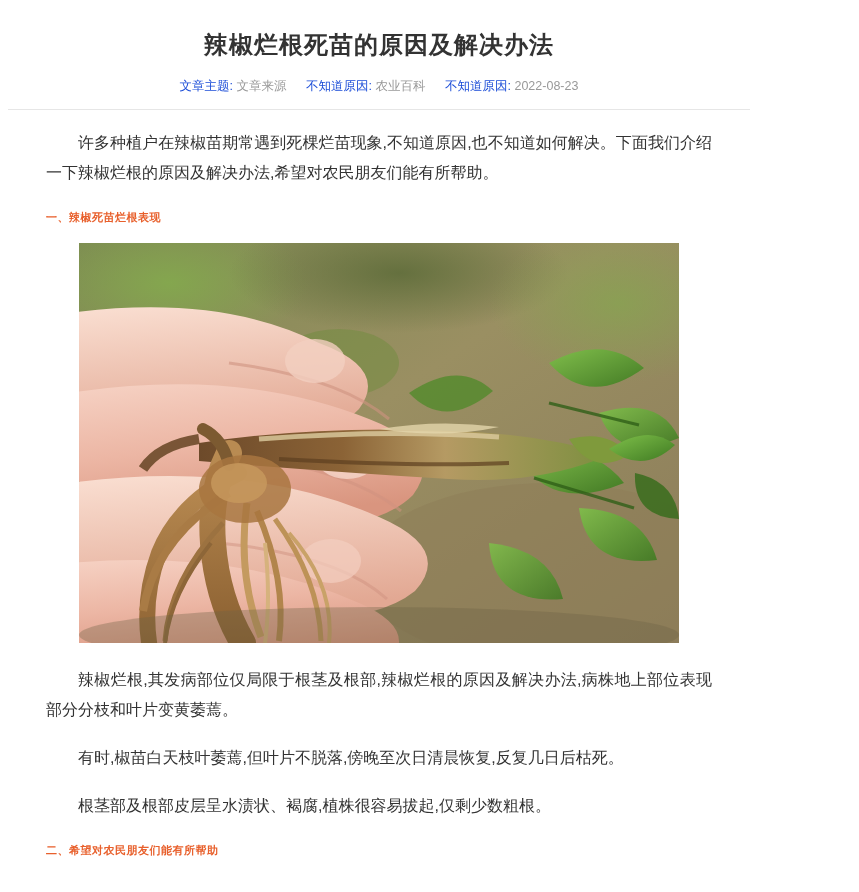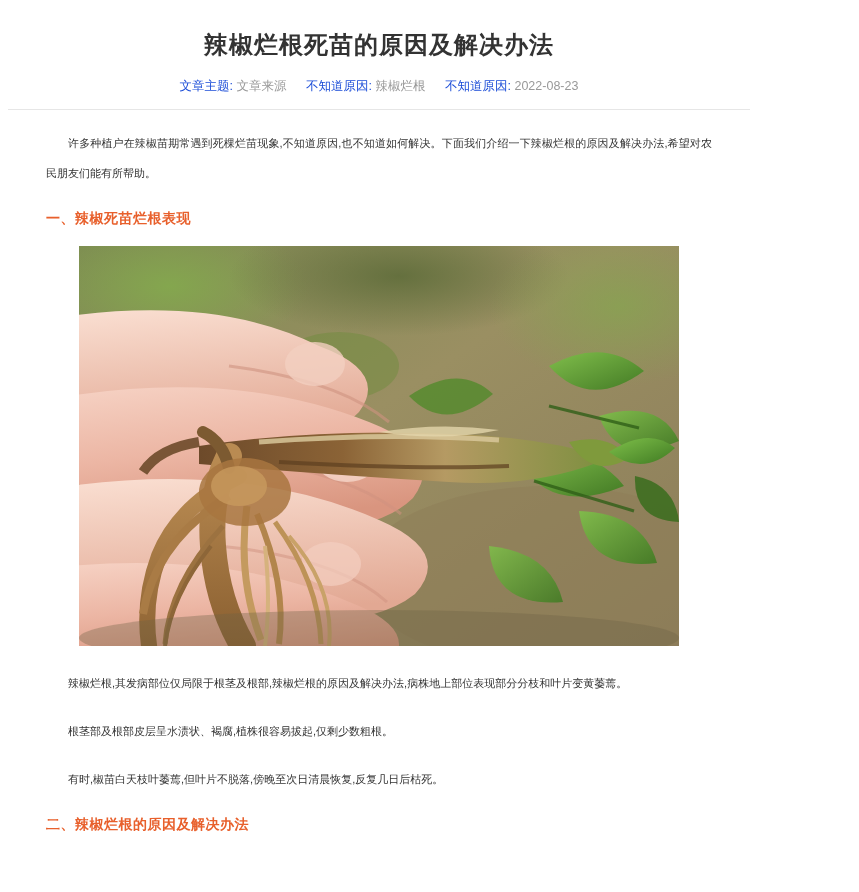--- a/index.html
+++ b/index.html
@@ -50,31 +50,31 @@
   .divider {
     height: 1px;
     background: #e6e6e6;
     width: 100%;
   }
   .content {
     padding: 18px 38px 0 38px;
     box-sizing: border-box;
   }
   p.para {
-    font-size: 11px;
+    font-size: 16px;
     line-height: 30px;
     color: #333333;
     margin: 0 0 18px 0;
     text-align: justify;
   }
   p.para.indent {
     text-indent: 2em;
   }
   h2.section-heading {
-    font-size: 14px;
+    font-size: 11px;
     font-weight: bold;
     color: #e8602c;
     margin: 22px 0 18px 0;
     letter-spacing: 0.5px;
   }
   .figure {
     text-align: center;
     margin: 0 0 22px 0;
   }
   .photo {
@@ -100,21 +100,21 @@
 
   <h1 class="article-title">辣椒烂根死苗的原因及解决办法</h1>
 
   <div class="meta-bar">
     <span class="meta-item">
       <span class="meta-label">文章主题:</span>
       <span class="meta-value">文章来源</span>
     </span>
     <span class="meta-item">
       <span class="meta-label">不知道原因:</span>
-      <span class="meta-value">辣椒烂根</span>
+      <span class="meta-value">农业百科</span>
     </span>
     <span class="meta-item">
       <span class="meta-label">不知道原因:</span>
       <span class="meta-value">2022-08-23</span>
     </span>
   </div>
 
   <div class="divider"></div>
 
   <div class="content">
@@ -224,21 +224,21 @@
             <ellipse cx="166" cy="246" rx="46" ry="34" fill="#a8753f" opacity="0.85"></ellipse>
             <ellipse cx="160" cy="240" rx="28" ry="20" fill="#c89a5e" opacity="0.8"></ellipse>
           </g>
 
           <ellipse cx="300" cy="392" rx="300" ry="28" fill="#6d6044" opacity="0.35"></ellipse>
         </svg>
       </div>
     </div>
 
     <p class="para indent">辣椒烂根,其发病部位仅局限于根茎及根部,辣椒烂根的原因及解决办法,病株地上部位表现部分分枝和叶片变黄萎蔫。</p>
+    <p class="para indent">有时,椒苗白天枝叶萎蔫,但叶片不脱落,傍晚至次日清晨恢复,反复几日后枯死。</p>
     <p class="para indent">根茎部及根部皮层呈水渍状、褐腐,植株很容易拔起,仅剩少数粗根。</p>
-    <p class="para indent">有时,椒苗白天枝叶萎蔫,但叶片不脱落,傍晚至次日清晨恢复,反复几日后枯死。</p>
 
     <div class="section-2-wrap">
-      <h2 class="section-heading">二、辣椒烂根的原因及解决办法</h2>
+      <h2 class="section-heading">二、希望对农民朋友们能有所帮助</h2>
     </div>
 
   </div>
 </div>
 
 </body></html>

